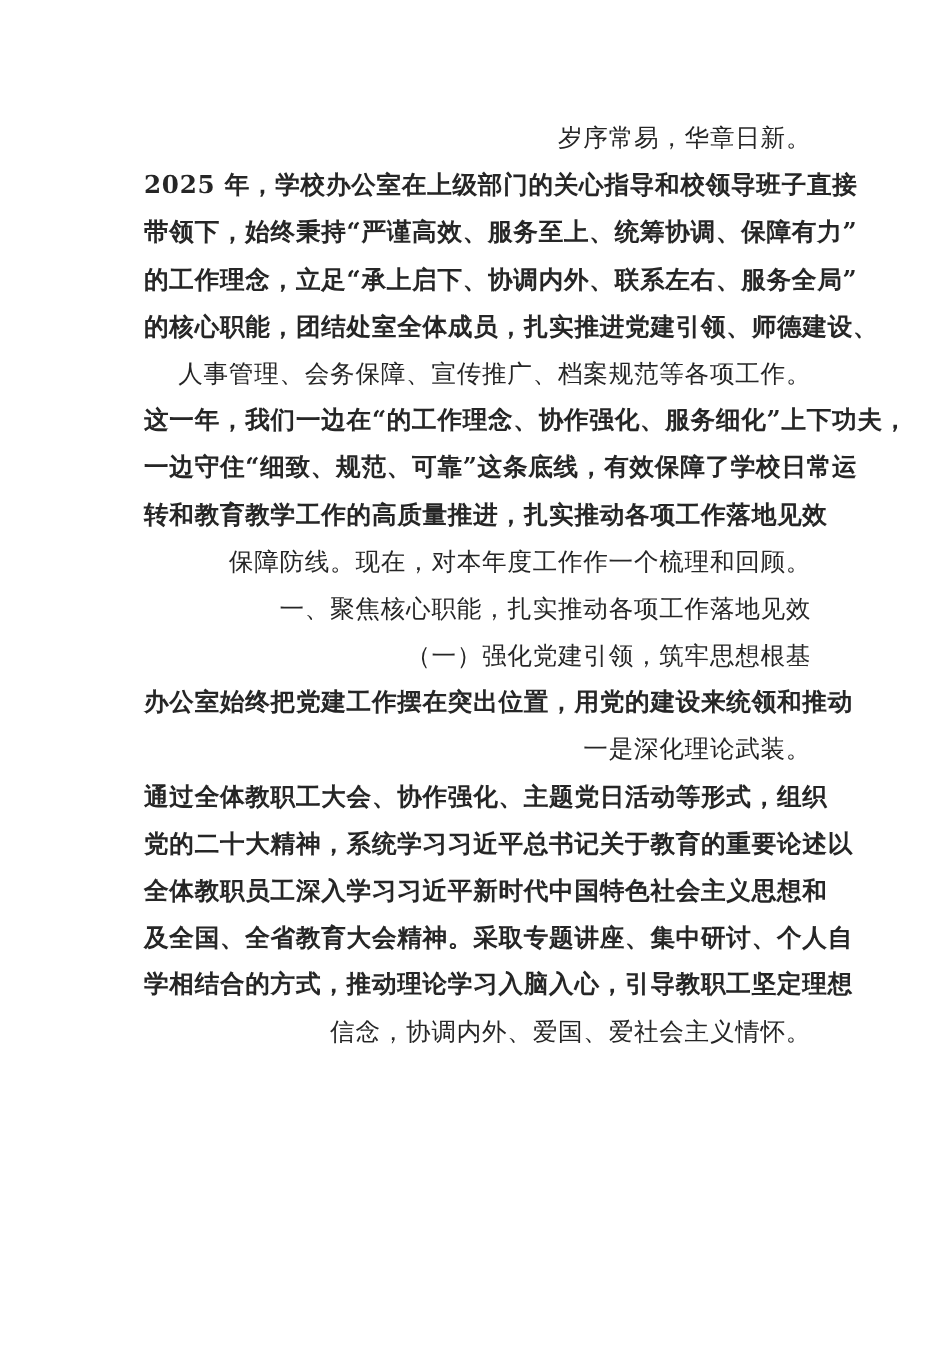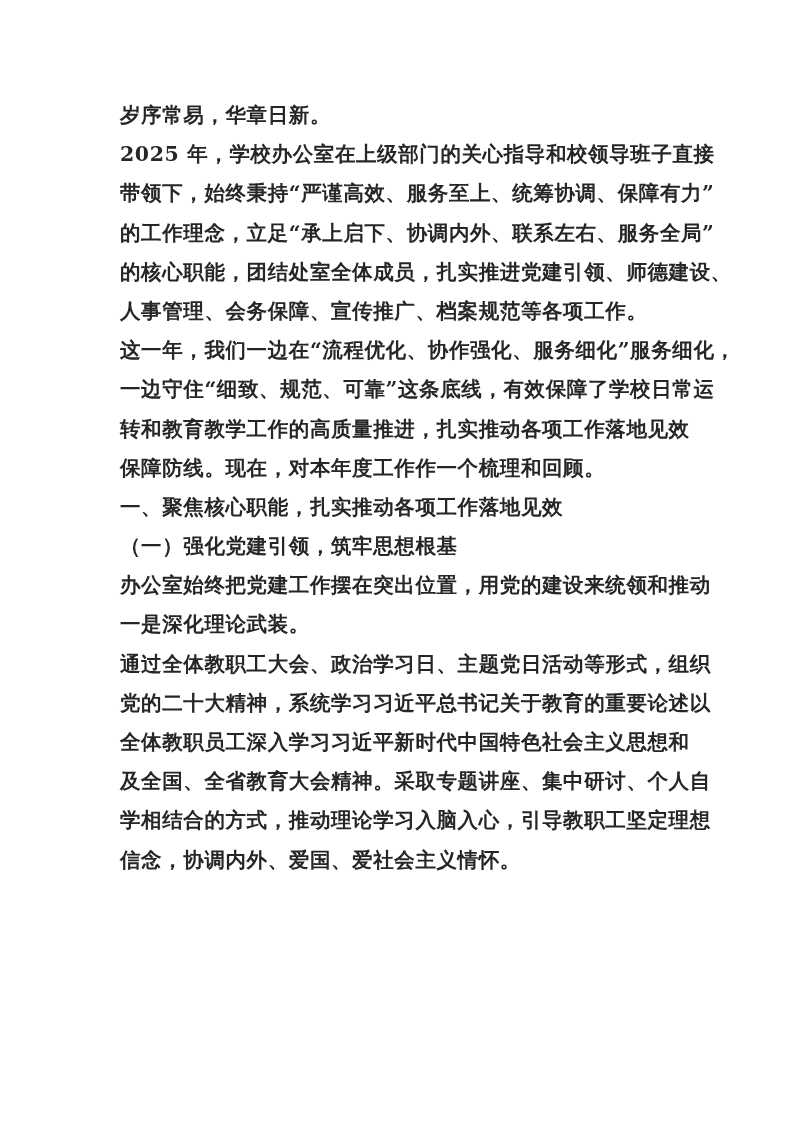--- a/index.html
+++ b/index.html
@@ -29,41 +29,40 @@
       letter-spacing: 0.6px;
       margin: 0;
     }
     .justify {
       text-align: justify;
       text-align-last: justify;
       width: 552px;
       font-weight: bold;
     }
     .left {
-      text-align: left;
-      font-weight: bold;
+      text-align: right;
     }
   </style>
 </head>
 <body>
 
 <div class="page">
   <p class="line left">岁序常易，华章日新。</p>
   <p class="line justify">2025 年，学校办公室在上级部门的关心指导和校领导班子直接</p>
   <p class="line justify">带领下，始终秉持“严谨高效、服务至上、统筹协调、保障有力”</p>
   <p class="line justify">的工作理念，立足“承上启下、协调内外、联系左右、服务全局”</p>
   <p class="line justify">的核心职能，团结处室全体成员，扎实推进党建引领、师德建设、</p>
   <p class="line left">人事管理、会务保障、宣传推广、档案规范等各项工作。</p>
-  <p class="line justify">这一年，我们一边在“流程优化、协作强化、服务细化”服务细化，</p>
+  <p class="line justify">这一年，我们一边在“的工作理念、协作强化、服务细化”上下功夫，</p>
   <p class="line justify">一边守住“细致、规范、可靠”这条底线，有效保障了学校日常运</p>
   <p class="line justify">转和教育教学工作的高质量推进，扎实推动各项工作落地见效</p>
   <p class="line left">保障防线。现在，对本年度工作作一个梳理和回顾。</p>
   <p class="line left">一、聚焦核心职能，扎实推动各项工作落地见效</p>
   <p class="line left">（一）强化党建引领，筑牢思想根基</p>
   <p class="line justify">办公室始终把党建工作摆在突出位置，用党的建设来统领和推动</p>
   <p class="line left">一是深化理论武装。</p>
-  <p class="line justify">通过全体教职工大会、政治学习日、主题党日活动等形式，组织</p>
+  <p class="line justify">通过全体教职工大会、协作强化、主题党日活动等形式，组织</p>
   <p class="line justify">党的二十大精神，系统学习习近平总书记关于教育的重要论述以</p>
   <p class="line justify">全体教职员工深入学习习近平新时代中国特色社会主义思想和</p>
   <p class="line justify">及全国、全省教育大会精神。采取专题讲座、集中研讨、个人自</p>
   <p class="line justify">学相结合的方式，推动理论学习入脑入心，引导教职工坚定理想</p>
   <p class="line left">信念，协调内外、爱国、爱社会主义情怀。</p>
 </div>
 
 </body></html>

